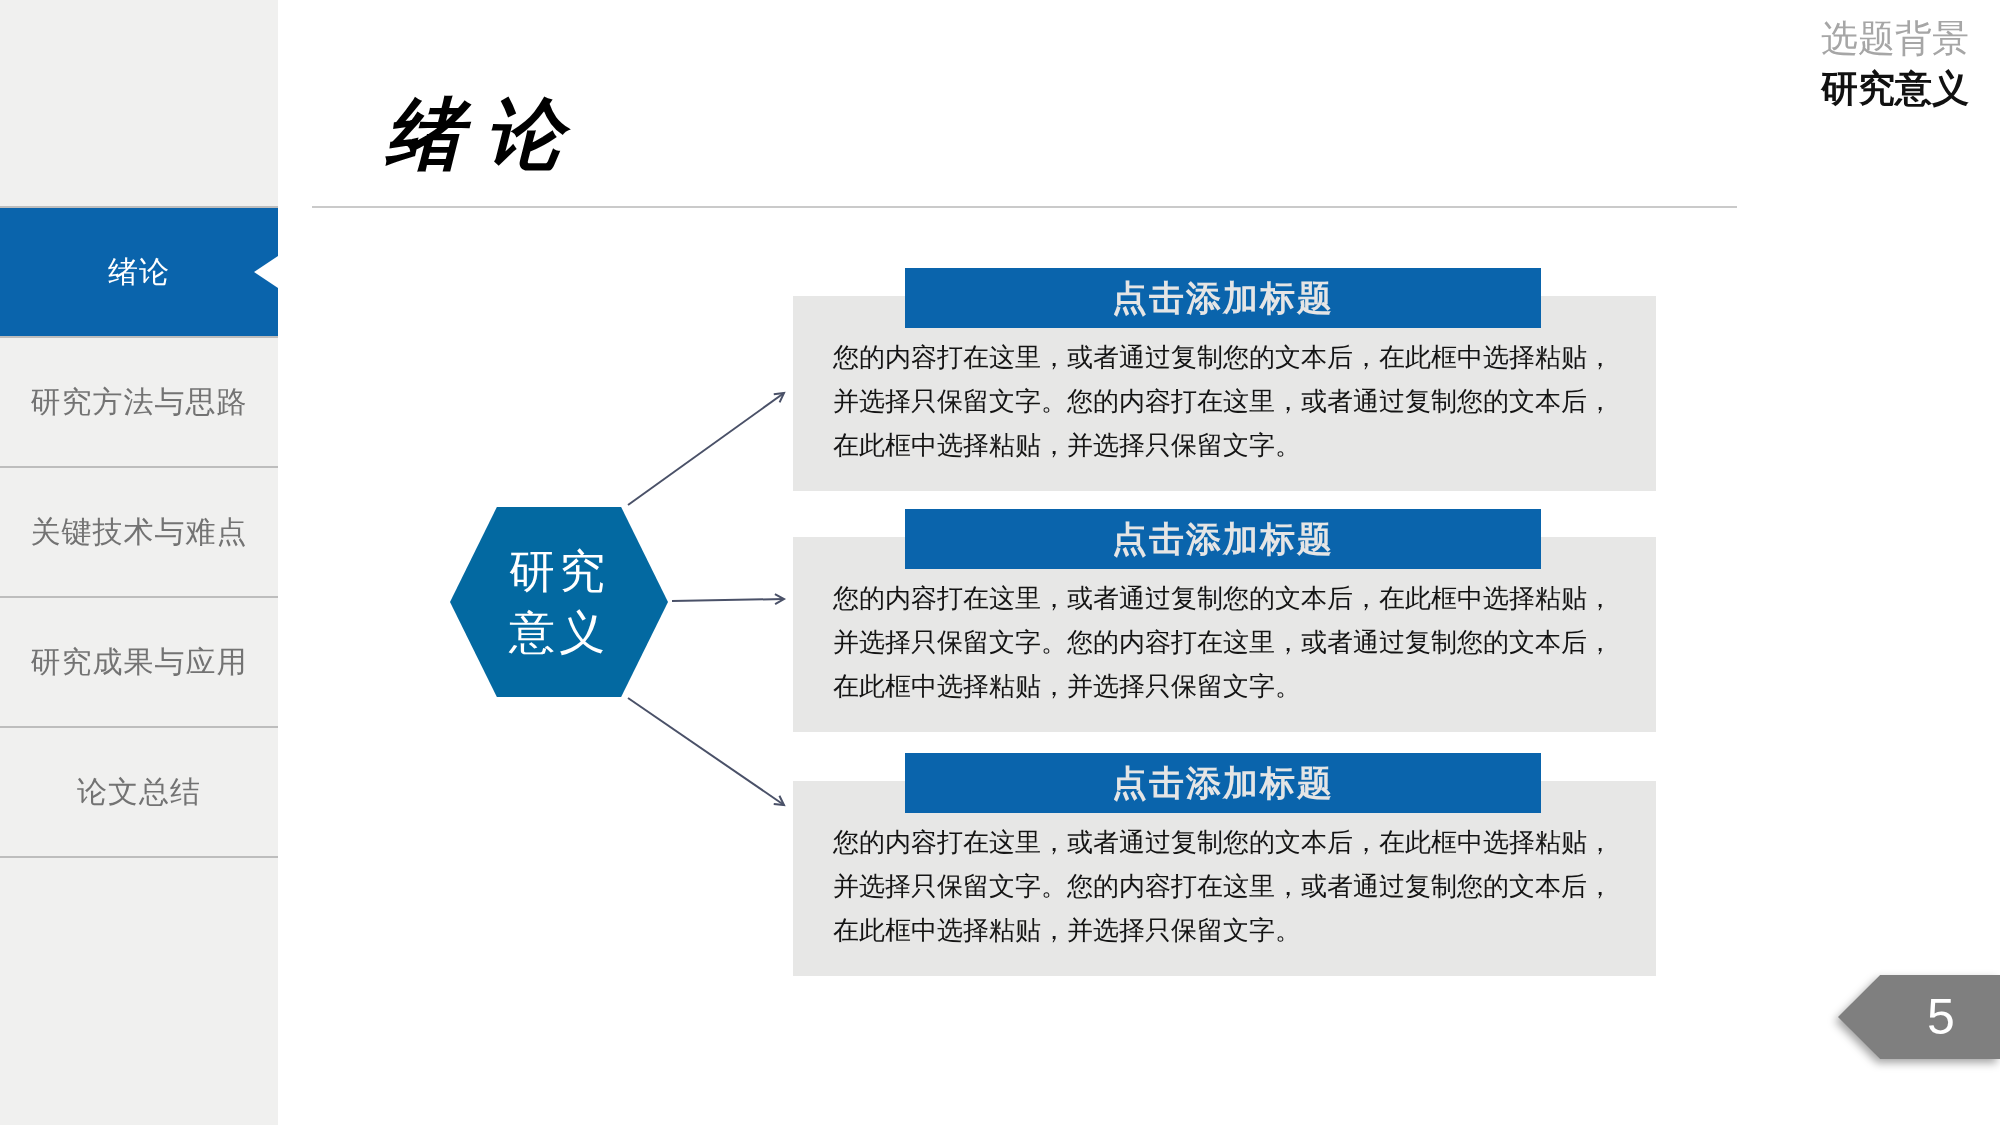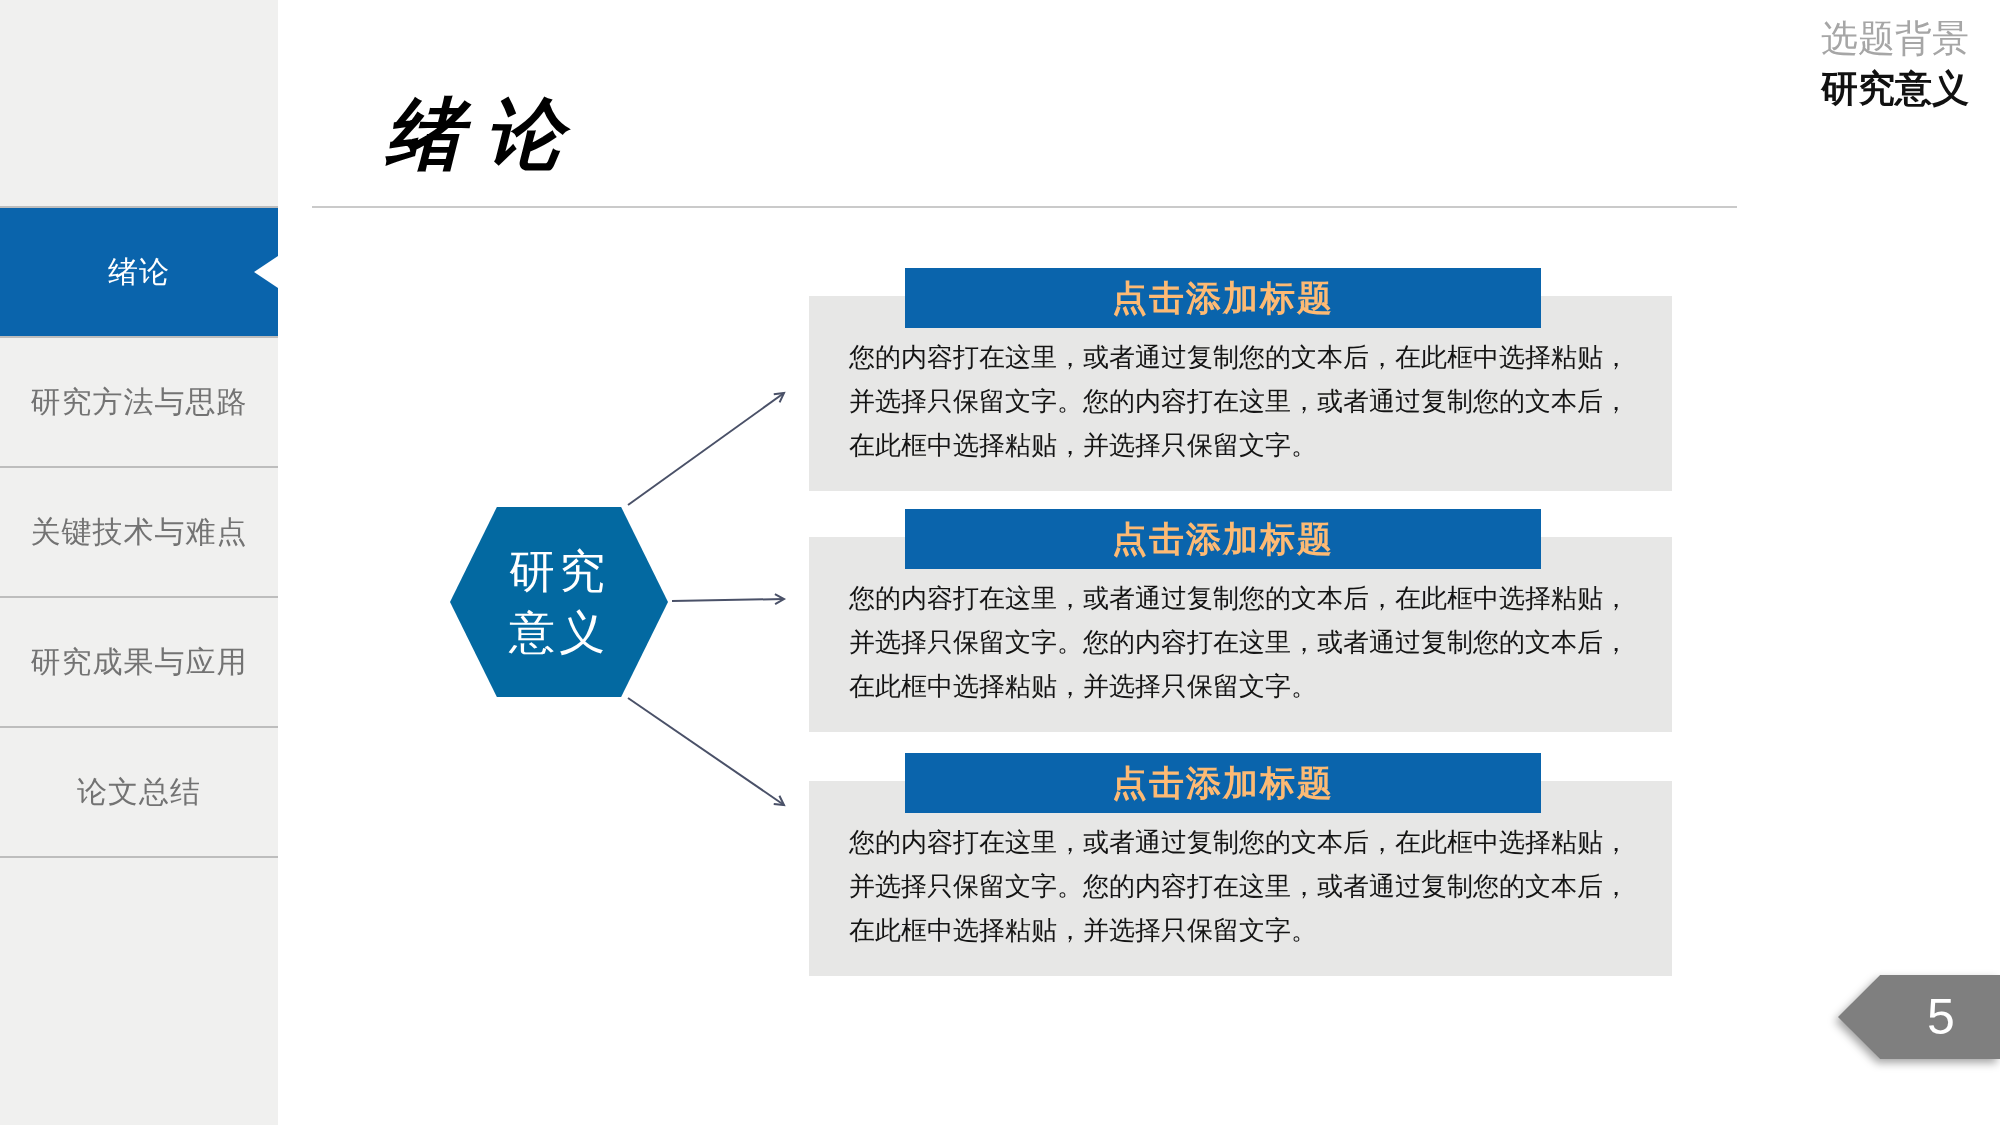--- a/index.html
+++ b/index.html
@@ -34,27 +34,27 @@
     position:absolute;left:450px;top:507px;width:218px;height:190px;background:#0369a1;
     clip-path:polygon(0% 50%,21.5% 0%,78.5% 0%,100% 50%,78.5% 100%,21.5% 100%);
     display:flex;flex-direction:column;align-items:center;justify-content:center;
     color:#ffffff;font-size:46px;line-height:61px;font-weight:500;letter-spacing:4px;text-align:center;
   }
   
   .arrows{position:absolute;left:0;top:0;width:2000px;height:1125px;pointer-events:none;}
   
   .block-body{
     position:absolute;left:793px;width:863px;height:195px;background:#E7E7E6;
-    box-sizing:border-box;padding:39px 16px 0 40px;margin-left:16px;
+    box-sizing:border-box;padding:39px 16px 0 40px;
   }
   .block-line{white-space:nowrap;font-size:26px;line-height:44px;color:#141414;font-weight:500;}
   .block-header{
     position:absolute;left:905px;width:636px;height:60px;background:#0A64AC;
     display:flex;align-items:center;justify-content:center;
-    color:#fdba74;font-size:35px;font-weight:600;letter-spacing:2px;
+    color:#e5e5e5;font-size:35px;font-weight:600;letter-spacing:2px;
   }
   .body-1{top:296px;} .head-1{top:268px;}
   .body-2{top:537px;} .head-2{top:509px;}
   .body-3{top:781px;} .head-3{top:753px;}
   
   .banner-wrap{position:absolute;right:0;top:975px;filter:drop-shadow(-3px 4px 4px rgba(0,0,0,0.35));}
   .banner{
     width:162px;height:84px;background:#7F7F7F;
     clip-path:polygon(0% 50%,26% 0%,100% 0%,100% 100%,26% 100%);
     display:flex;align-items:center;justify-content:center;box-sizing:border-box;padding-left:44px;

